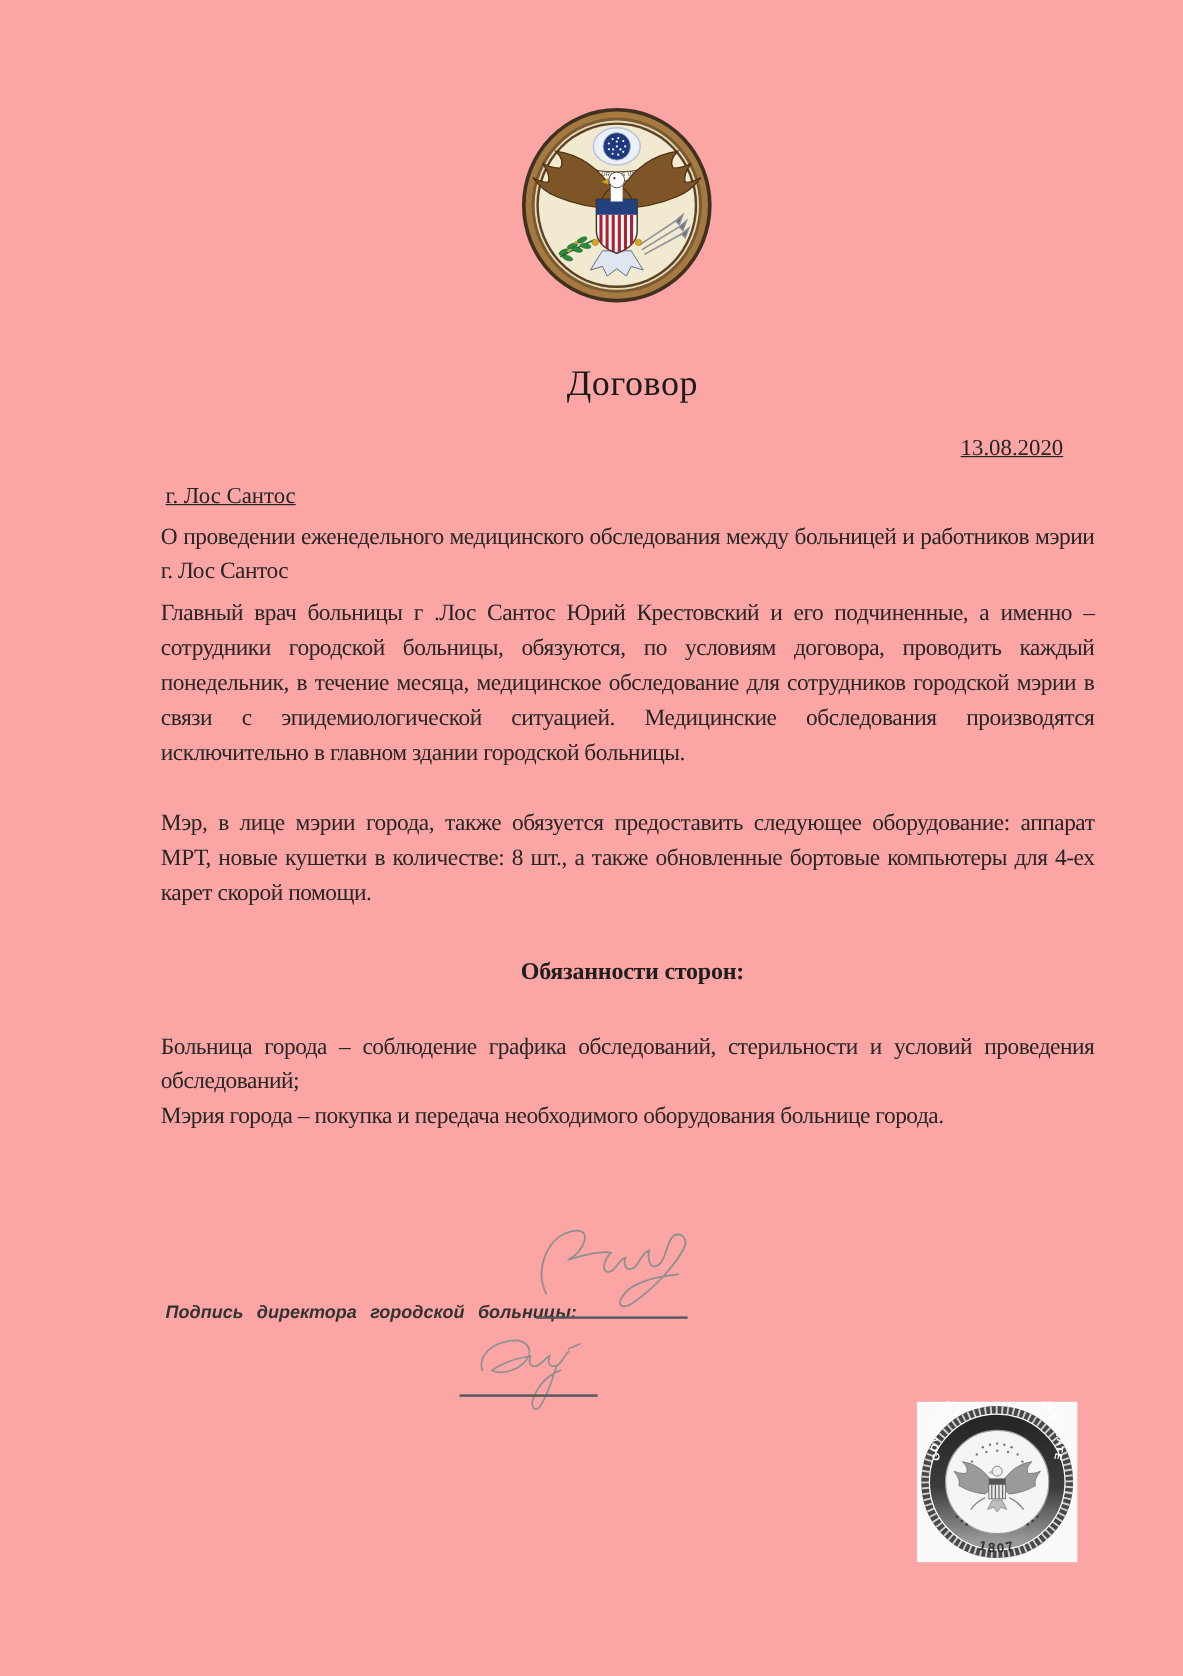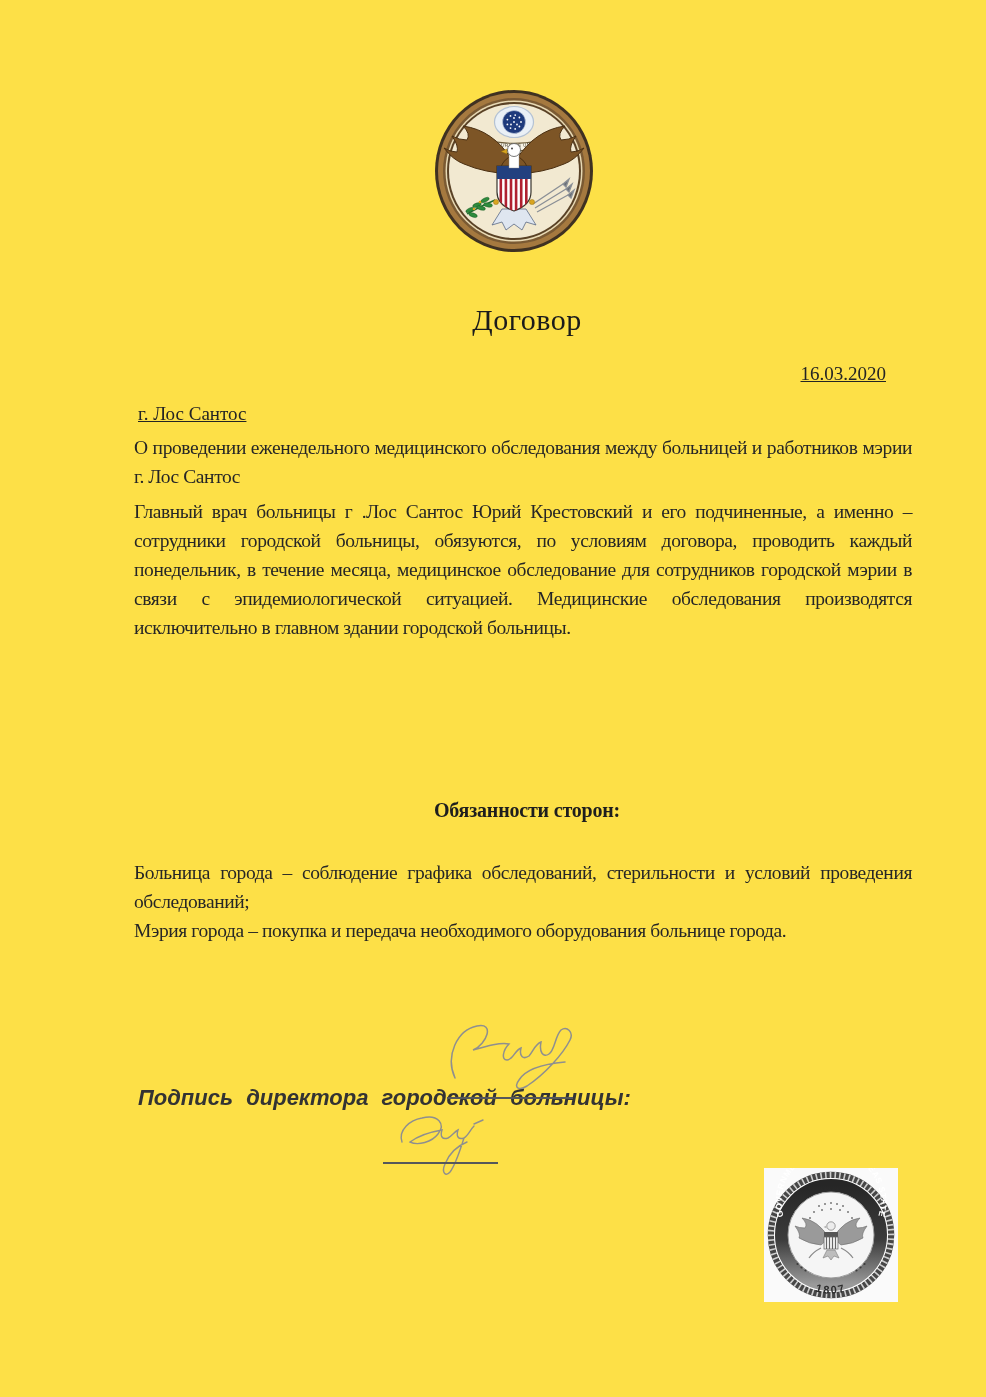--- a/index.html
+++ b/index.html
@@ -1,17 +1,17 @@
 <!DOCTYPE html>
 <html><head>
 <meta charset="utf-8">
 <style>
   html,body { margin:0; padding:0; background:#ffffff; }
   .page {
-    position:relative; width:986px; height:1397px; background:#fde047;
+    position:relative; width:986px; height:1397px; background:#fca5a5;
     font-family:"Liberation Serif","DejaVu Serif",serif; color:#222;
     overflow:hidden; margin:0 auto;
   }
   .abs { position:absolute; }
   .doc-title {
     left:138px; top:303px; width:778px; text-align:center;
     font-size:30px; letter-spacing:0.5px; color:#1b1b1b;
   }
   .place { left:138px; top:363px; font-size:19px; text-decoration:underline; color:#242424;margin-top:40px; }
   .date  { right:100px; top:363px; font-size:19px; text-decoration:underline; color:#242424; }
@@ -22,21 +22,21 @@
   .p-subject   { top:433px; }
   .p-main      { top:497px; }
   .p-equipment { top:672px; }
   .p-duties    { top:858px; }
   .section-heading {
     left:138px; top:799px; width:778px; text-align:center;
     font-size:20px; font-weight:bold; color:#1e1e1e; letter-spacing:-0.2px;
   }
   .sig-label {
     left:138px; font-family:"Liberation Sans","DejaVu Sans",sans-serif;
-    font-style:italic; font-weight:bold; font-size:22px; color:#333;
+    font-style:italic; font-weight:bold; font-size:15px; color:#333;
   }
   .sig-label-1 { top:1085px; word-spacing:7px; }
   .sig-label-2 { top:1150px; word-spacing:1px; }
   .sig-line { border-top:2px solid #55575a; height:0; }
   .sig-line-1 { left:447px; top:1097px; width:126px; }
   .sig-line-2 { left:383px; top:1162px; width:115px; }
   .sig-svg { overflow:visible; }
   svg text { font-family:"Liberation Sans","DejaVu Sans",sans-serif; }
 </style>
 </head>
@@ -133,24 +133,25 @@
       <polygon points="130,96 136,91 133,99"></polygon>
       <polygon points="133,101 139,96 136,104"></polygon>
       <polygon points="135,107 141,102 138,110"></polygon>
     </g>
     <circle cx="63" cy="114" r="2.6" fill="#d9a520" stroke="#8a6a10" stroke-width="0.4"></circle>
     <circle cx="99" cy="114" r="2.6" fill="#d9a520" stroke="#8a6a10" stroke-width="0.4"></circle>
   </svg>
 
   <div class="abs doc-title">Договор</div>
   <div class="abs place">г. Лос Сантос</div>
-  <div class="abs date">16.03.2020</div>
+  <div class="abs date">13.08.2020</div>
 
   <div class="abs para p-subject">О проведении еженедельного медицинского обследования между больницей и работников мэрии г. Лос Сантос</div>
   <div class="abs para p-main">Главный врач больницы г .Лос Сантос Юрий Крестовский и его подчиненные, а именно – сотрудники городской больницы, обязуются, по условиям договора, проводить каждый понедельник, в течение месяца, медицинское обследование для сотрудников городской мэрии в связи с эпидемиологической ситуацией. Медицинские обследования производятся исключительно в главном здании городской больницы.</div>
+  <div class="abs para p-equipment">Мэр, в лице мэрии города, также обязуется предоставить следующее оборудование: аппарат МРТ, новые кушетки в количестве: 8 шт., а также обновленные бортовые компьютеры для 4-ех карет скорой помощи.</div>
   <div class="abs para p-duties">Больница города – соблюдение графика обследований, стерильности и условий проведения обследований;
 Мэрия города – покупка и передача необходимого оборудования больнице города.</div>
   <div class="abs section-heading">Обязанности сторон:</div>
 
   <svg class="abs sig-svg" style="left:443px; top:1016px;" width="138" height="82" viewBox="0 0 138 82">
     <path d="M 12,62 C 2,40 14,14 34,10 C 52,6 44,28 30,34 C 44,30 58,26 66,28 C 60,34 58,44 64,44 C 70,44 72,34 78,32 C 76,40 80,44 86,40 C 90,36 92,28 98,26 C 96,36 100,42 106,38 C 112,34 112,20 118,14 C 124,10 131,16 127,24 C 120,38 102,58 84,70 C 76,75 70,72 76,64 C 82,54 100,48 122,46" fill="none" stroke="#8f8f8f" stroke-width="1.5" stroke-linecap="round"></path>
   </svg>
   <div class="abs sig-label sig-label-1">Подпись директора городской больницы:</div>
   <div class="abs sig-line sig-line-1"></div>
 

